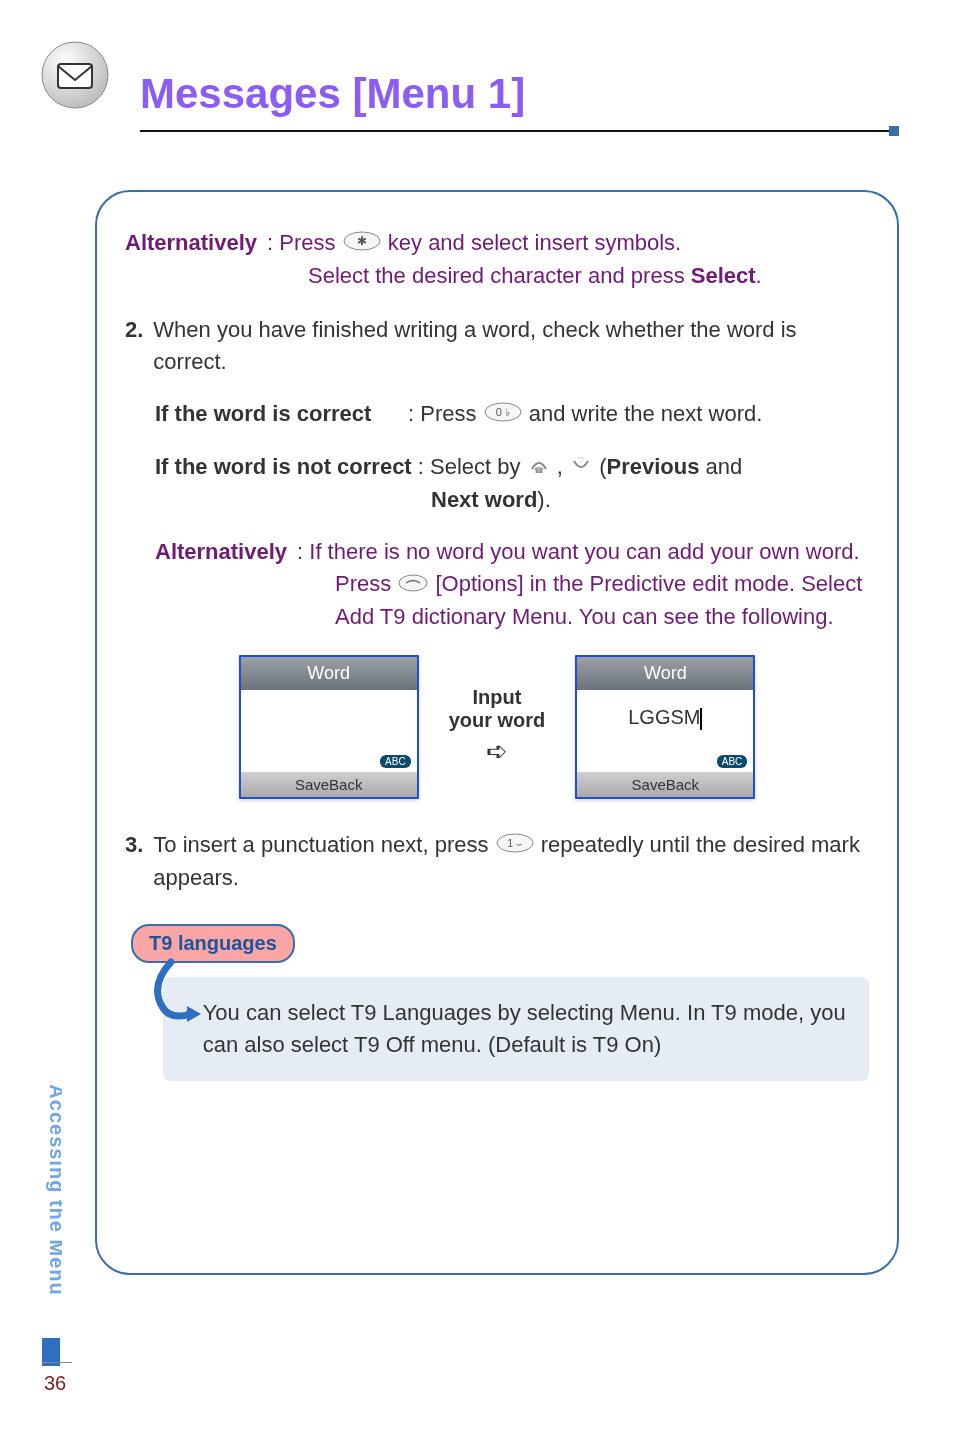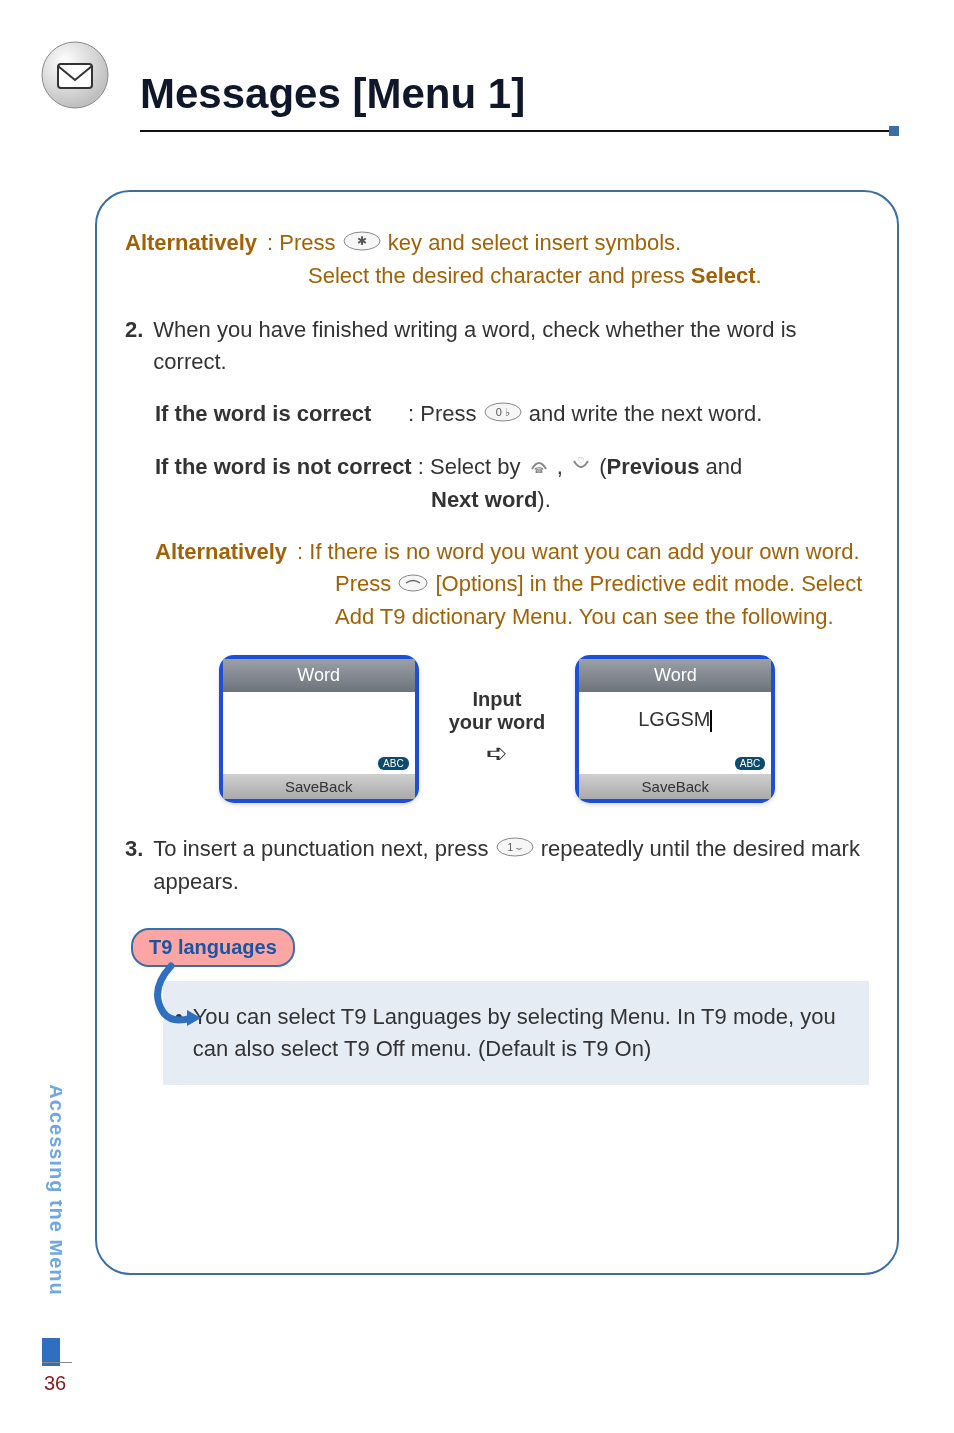--- a/index.html
+++ b/index.html
@@ -18,21 +18,21 @@
     width: 70px;
     height: 70px;
   }
   .header-icon svg { width: 100%; height: 100%; }
   .page-title {
     position: absolute;
     top: 70px;
     left: 140px;
     font-size: 42px;
     font-weight: bold;
-    color: #0f172a;
+    color: #8b5cf6;
   }
   .title-rule {
     position: absolute;
     top: 130px;
     left: 140px;
     right: 60px;
     height: 2px;
     background: #111;
   }
   .title-endcap {
@@ -49,21 +49,21 @@
     left: 95px;
     right: 55px;
     height: 1085px;
     border: 2px solid #3a6ea5;
     border-radius: 35px;
     padding: 35px 28px 28px 28px;
   }
   .para {
     font-size: 22px;
     line-height: 1.45;
-    color: #a16207;
+    color: #701a75;
     margin-bottom: 22px;
   }
   .hang {
     display: flex;
     gap: 10px;
   }
   .hang .lbl { flex: 0 0 auto; font-weight: bold; }
   .hang .txt { flex: 1 1 auto; }
   .indent-alt { padding-left: 183px; }
   .indent-case { padding-left: 276px; }
@@ -89,24 +89,24 @@
   }
   .demo-row {
     display: flex;
     align-items: center;
     justify-content: center;
     gap: 30px;
     margin-top: 20px;
     margin-bottom: 30px;
   }
   .phone-panel {
-    width: 200px;
+    width: 180px;
     background: #f2f2f2;
-    border: 4px solid #1d4ed8;
-    border-radius: 15px;
+    border: 2px solid #1d4ed8;
+    border-radius: 1px;
     box-shadow: 0 2px 4px rgba(0,0,0,0.15);
   }
   .panel-title {
     background: linear-gradient(#9aa0a6, #6d737a);
     color: #fff;
     text-align: center;
     font-size: 18px;
     padding: 6px 0;
   }
   .panel-body {
@@ -167,24 +167,24 @@
     background: #fca5a5;
     margin-left: 6px;
   }
   .callout-arrow {
     position: absolute;
     top: 34px;
     left: 18px;
   }
   .callout-body {
     background: #e6ecf3;
-    border-radius: 0;
+    border-radius: 8px;
     margin-top: 14px;
     margin-left: 38px;
-    padding: 20px 12px;
+    padding: 20px 22px;
     font-size: 22px;
     line-height: 1.45;
     display: flex;
     gap: 10px;
   }
   .callout-body .bullet { flex: 0 0 auto; }
   .side-text {
     position: absolute;
     left: 38px;
     top: 1040px;

